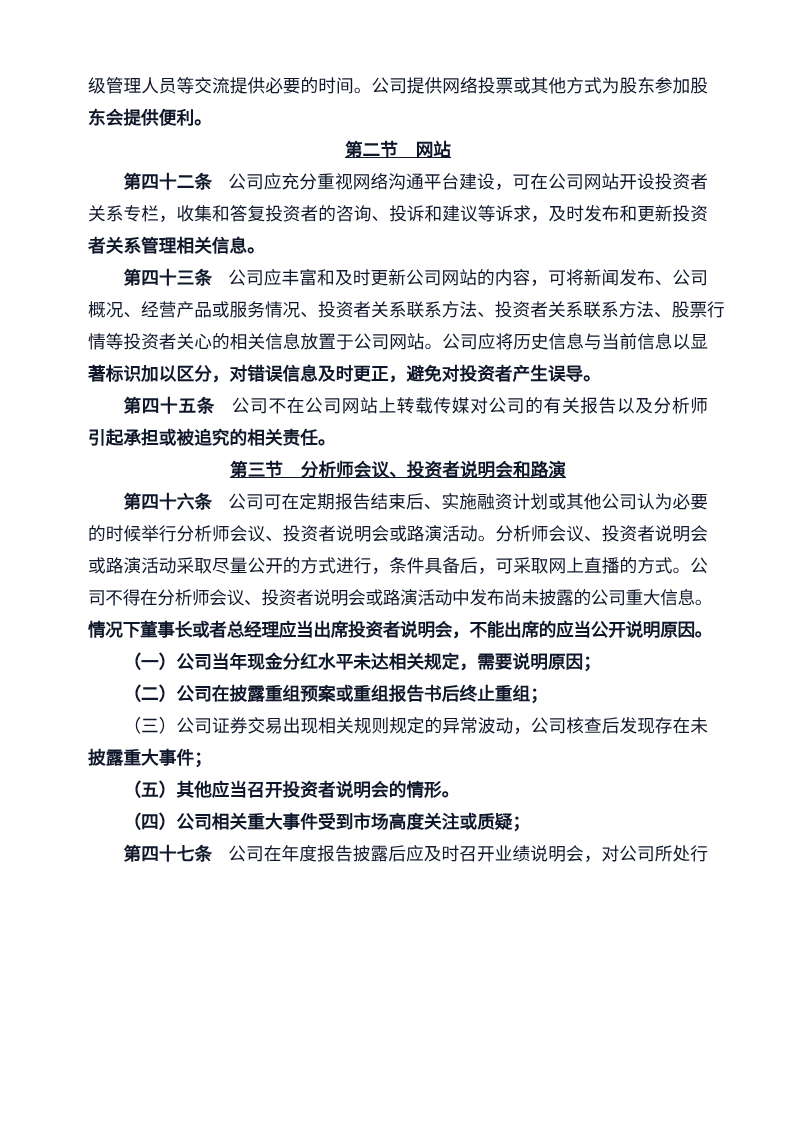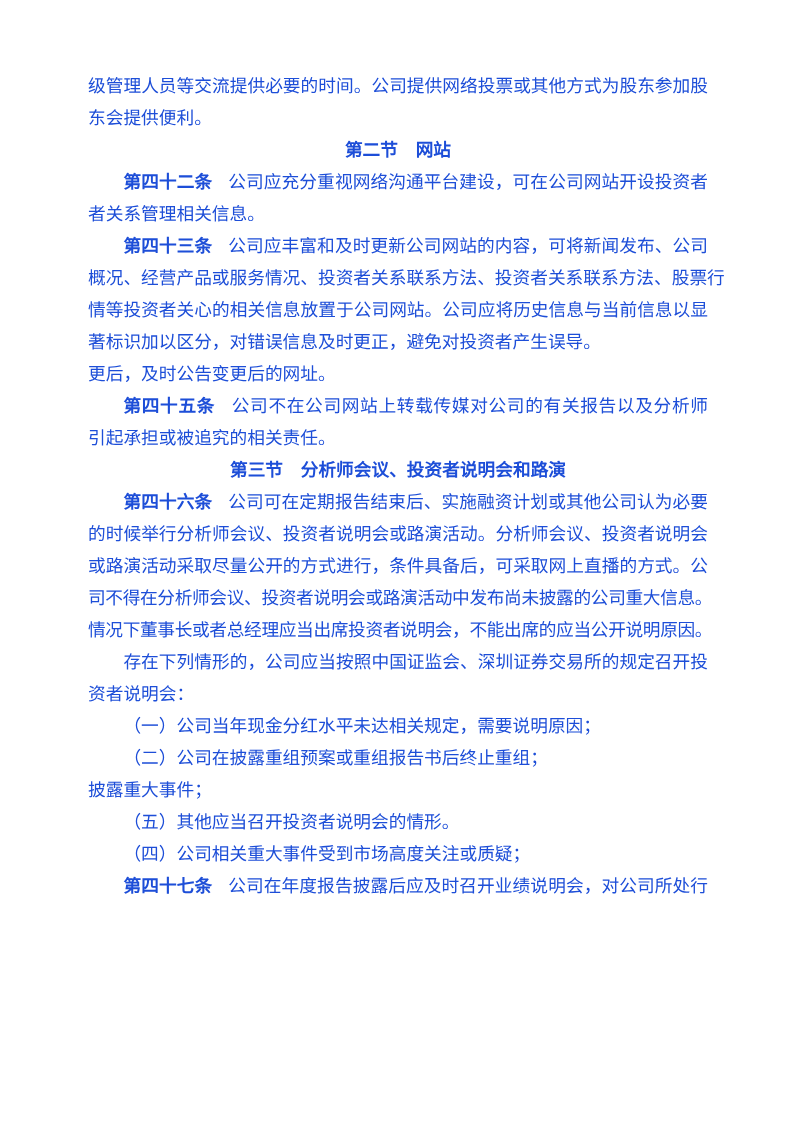--- a/index.html
+++ b/index.html
@@ -5,21 +5,21 @@
   html, body {
     margin: 0;
     padding: 0;
     background: #ffffff;
   }
   .page {
     position: relative;
     width: 793px;
     height: 1077px;
     background: #ffffff;
-    color: #1d4ed8;
+    color: #0f172a;
     overflow: hidden;
     font-family: "Liberation Serif", "DejaVu Serif", serif;
   }
   .doc-body {
     position: absolute;
     left: 88px;
     top: 70px;
     width: 620px;
   }
   .line {
@@ -29,33 +29,35 @@
     white-space: nowrap;
     text-align: left;
   }
   .line.full {
     text-align: justify;
     text-align-last: justify;
   }
   .line.end {
     text-align: right;
     text-align-last: left;
+    font-weight: bold;
   }
   .line.indent {
     padding-left: 35.4px;
     box-sizing: border-box;
   }
   .line.squeeze {
     letter-spacing: -0.35px;
   }
   .line.heading {
     font-weight: bold;
     text-align: center;
     text-align-last: center;
     white-space: nowrap;
+    text-decoration: underline;
   }
   .term {
     font-weight: bold;
   }
   .gap {
     display: inline-block;
     width: 0.9em;
   }
 </style>
 </head>
@@ -63,54 +65,51 @@
 
 <div class="page">
   <div class="doc-body">
       <div>
         <div class="line full">级管理人员等交流提供必要的时间。公司提供网络投票或其他方式为股东参加股</div>
         <div class="line end">东会提供便利。</div>
       </div>
       <div class="line heading">第二节　网站</div>
       <div>
         <div class="line full indent"><span class="term">第四十二条</span><span class="gap"></span><span>公司应充分重视网络沟通平台建设，可在公司网站开设投资者</span></div>
+        <div class="line full">关系专栏，收集和答复投资者的咨询、投诉和建议等诉求，及时发布和更新投资</div>
         <div class="line end">者关系管理相关信息。</div>
       </div>
       <div>
         <div class="line full indent"><span class="term">第四十三条</span><span class="gap"></span><span>公司应丰富和及时更新公司网站的内容，可将新闻发布、公司</span></div>
         <div class="line full">概况、经营产品或服务情况、投资者关系联系方法、投资者关系联系方法、股票行</div>
         <div class="line full">情等投资者关心的相关信息放置于公司网站。公司应将历史信息与当前信息以显</div>
         <div class="line end">著标识加以区分，对错误信息及时更正，避免对投资者产生误导。</div>
       </div>
       <div>
-        <div class="line end">更后，及时公告变更后的网址。</div>
       </div>
       <div>
         <div class="line full indent"><span class="term">第四十五条</span><span class="gap"></span><span>公司不在公司网站上转载传媒对公司的有关报告以及分析师</span></div>
         <div class="line end">引起承担或被追究的相关责任。</div>
       </div>
       <div class="line heading">第三节　分析师会议、投资者说明会和路演</div>
       <div>
         <div class="line full indent"><span class="term">第四十六条</span><span class="gap"></span><span>公司可在定期报告结束后、实施融资计划或其他公司认为必要</span></div>
         <div class="line full">的时候举行分析师会议、投资者说明会或路演活动。分析师会议、投资者说明会</div>
         <div class="line full">或路演活动采取尽量公开的方式进行，条件具备后，可采取网上直播的方式。公</div>
         <div class="line full squeeze">司不得在分析师会议、投资者说明会或路演活动中发布尚未披露的公司重大信息。</div>
         <div class="line end squeeze">情况下董事长或者总经理应当出席投资者说明会，不能出席的应当公开说明原因。</div>
       </div>
       <div>
-        <div class="line full indent">存在下列情形的，公司应当按照中国证监会、深圳证券交易所的规定召开投</div>
-        <div class="line end">资者说明会：</div>
-      </div>
-      <div>
         <div class="line end indent">（一）公司当年现金分红水平未达相关规定，需要说明原因；</div>
       </div>
       <div>
         <div class="line end indent">（二）公司在披露重组预案或重组报告书后终止重组；</div>
       </div>
       <div>
+        <div class="line full indent">（三）公司证券交易出现相关规则规定的异常波动，公司核查后发现存在未</div>
         <div class="line end">披露重大事件；</div>
       </div>
       <div>
         <div class="line end indent">（五）其他应当召开投资者说明会的情形。</div>
       </div>
       <div>
         <div class="line end indent">（四）公司相关重大事件受到市场高度关注或质疑；</div>
       </div>
       <div>
         <div class="line full indent"><span class="term">第四十七条</span><span class="gap"></span><span>公司在年度报告披露后应及时召开业绩说明会，对公司所处行</span></div>

